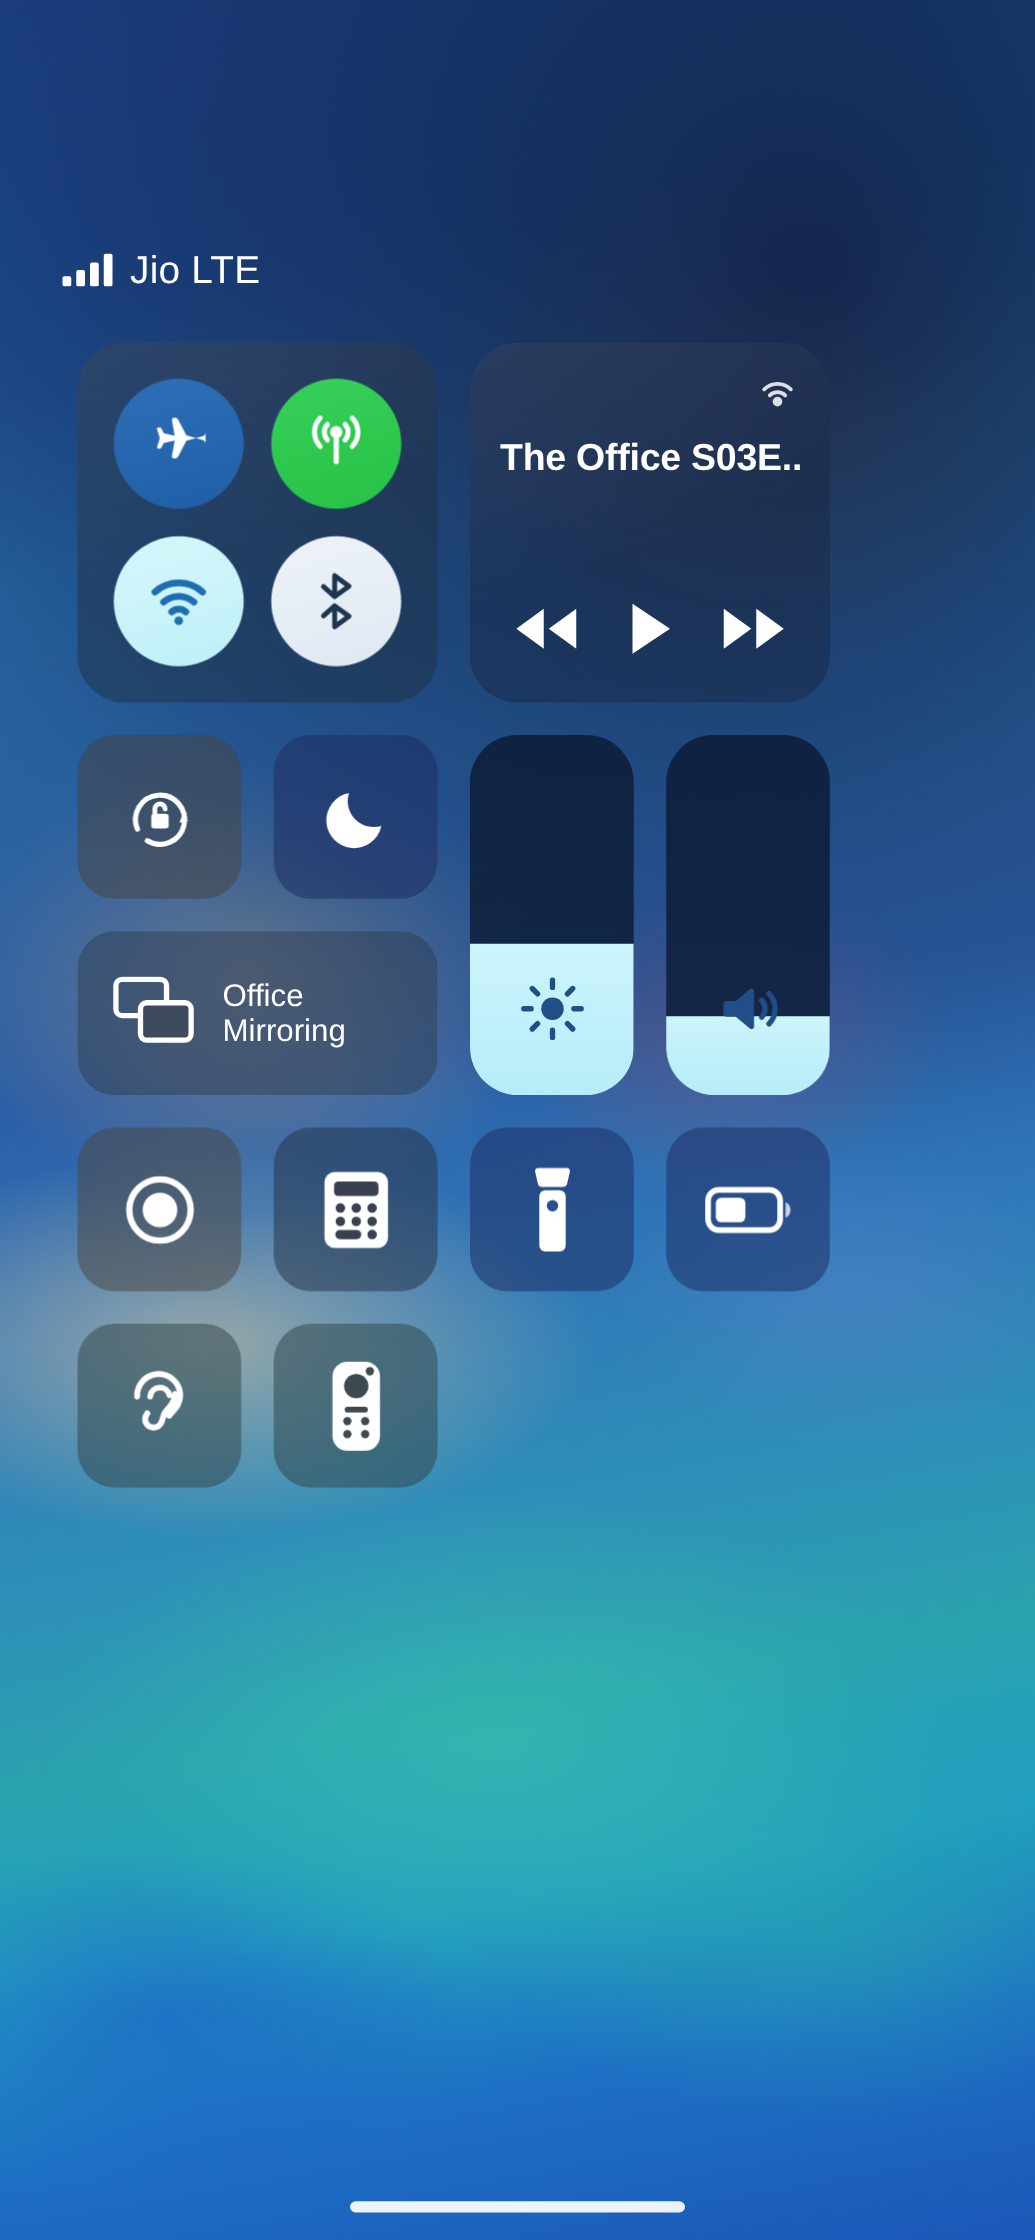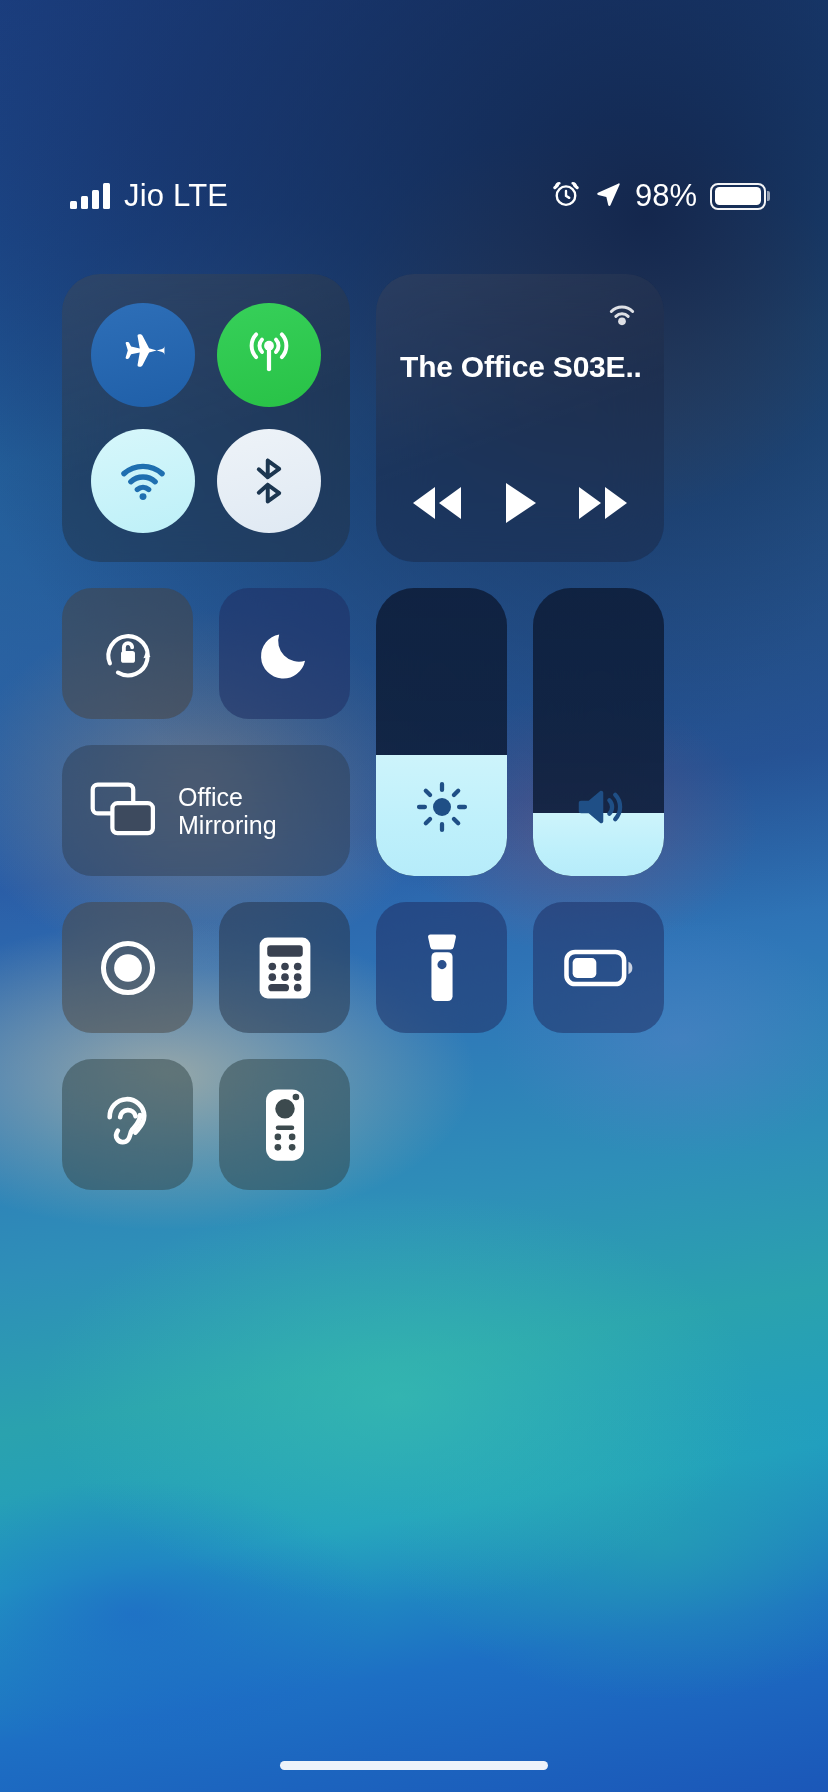--- a/index.html
+++ b/index.html
@@ -44,23 +44,23 @@
          #219ec0 82%,
          #1d6fc4 90%,
          #1b57b8 100%);
     filter: blur(0px);
   }
 
   
   .statusbar {
     position: absolute; top: 178px; left: 0; right: 0;
     height: 56px;
-    display: flex; align-items: flex-start;
+    display: flex; align-items: flex-end;
     justify-content: space-between;
-    padding: 0 62px 0 70px;
+    padding: 0 62px 0 50px;
     color: #fff;
   }
   .sb-left { display:flex; align-items:center; gap:14px; }
   .sb-right { display:flex; align-items:center; gap:13px; }
   .carrier {
     font-size: 31px; font-weight: 400; letter-spacing: .2px;
     color: #fff; white-space: nowrap;
   }
   .bars { display:flex; align-items:flex-end; gap:4px; height: 26px; }
   .bars i { display:block; width:7px; background:#fff; border-radius:1.5px; }
@@ -208,40 +208,20 @@
 
   <div class="statusbar">
     <div class="sb-left">
       <span class="bars">
         <i></i>
           <i></i>
           <i></i>
           <i></i>
       </span>
       <span class="carrier">Jio LTE</span>
-    </div>
-    <div class="sb-right">
-      <span>
-        <svg width="30" height="30" viewBox="0 0 24 24" fill="none">
-          <circle cx="12" cy="13.3" r="7.4" stroke="#fff" stroke-width="1.9"></circle>
-          <path d="M12 9.6v3.9l2.6 1.6" stroke="#fff" stroke-width="1.9" stroke-linecap="round"></path>
-          <path d="M5.2 5.1 3.0 7.0M18.8 5.1 21 7.0" stroke="#fff" stroke-width="2.4" stroke-linecap="round"></path>
-          <path d="M6.6 3.4C5.3 3.4 4.2 4.5 4.2 5.8" stroke="#fff" stroke-width="2.2" stroke-linecap="round"></path>
-          <path d="M17.4 3.4c1.3 0 2.4 1.1 2.4 2.4" stroke="#fff" stroke-width="2.2" stroke-linecap="round"></path>
-        </svg>
-      </span>
-      <span>
-        <svg width="28" height="28" viewBox="0 0 24 24">
-          <path d="M21.2 3.1 3.4 11.0c-.9.4-.8 1.7.2 1.9l7.0 1.6 1.6 7.0c.2 1.0 1.5 1.1 1.9.2l7.9-17.8c.3-.7-.4-1.4-1.1-1.1z" fill="#fff"></path>
-        </svg>
-      </span>
-      <span class="batt-pct">98%</span>
-      <span class="battery">
-        <span class="fill" style="width: 98%;"></span>
-      </span>
     </div>
   </div>
 
   <div class="cc">
 
     <div class="row">
 
       <div class="mod connectivity">
         <div class="toggle t-airplane">
           <svg width="52" height="52" viewBox="0 0 24 24">

